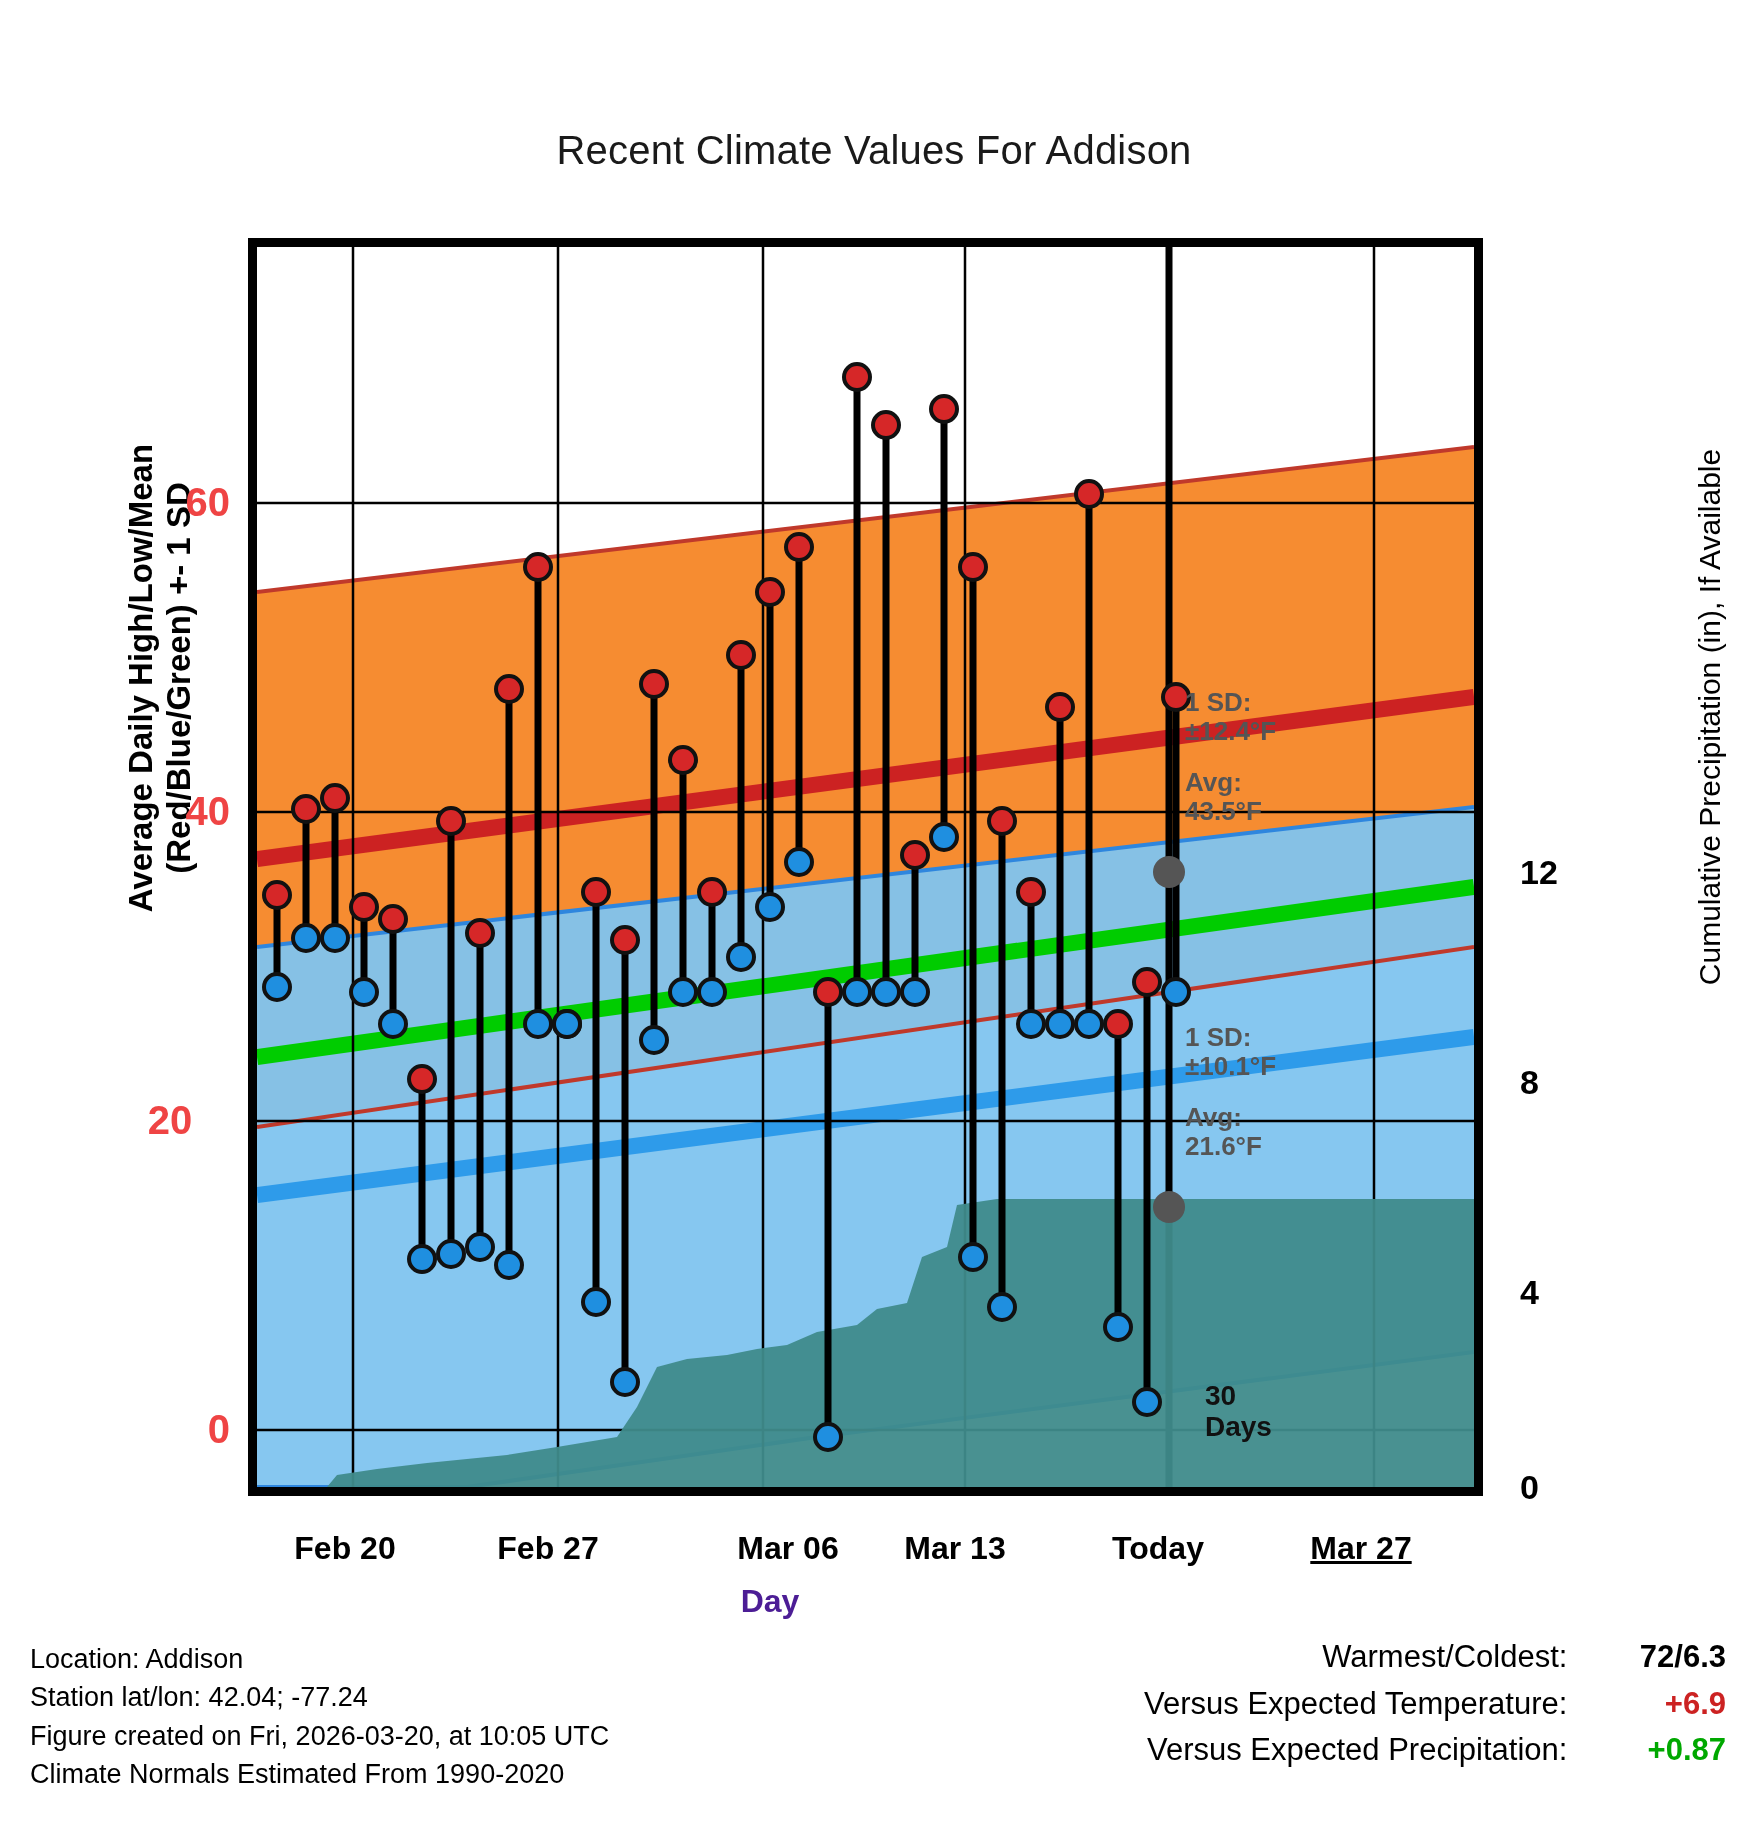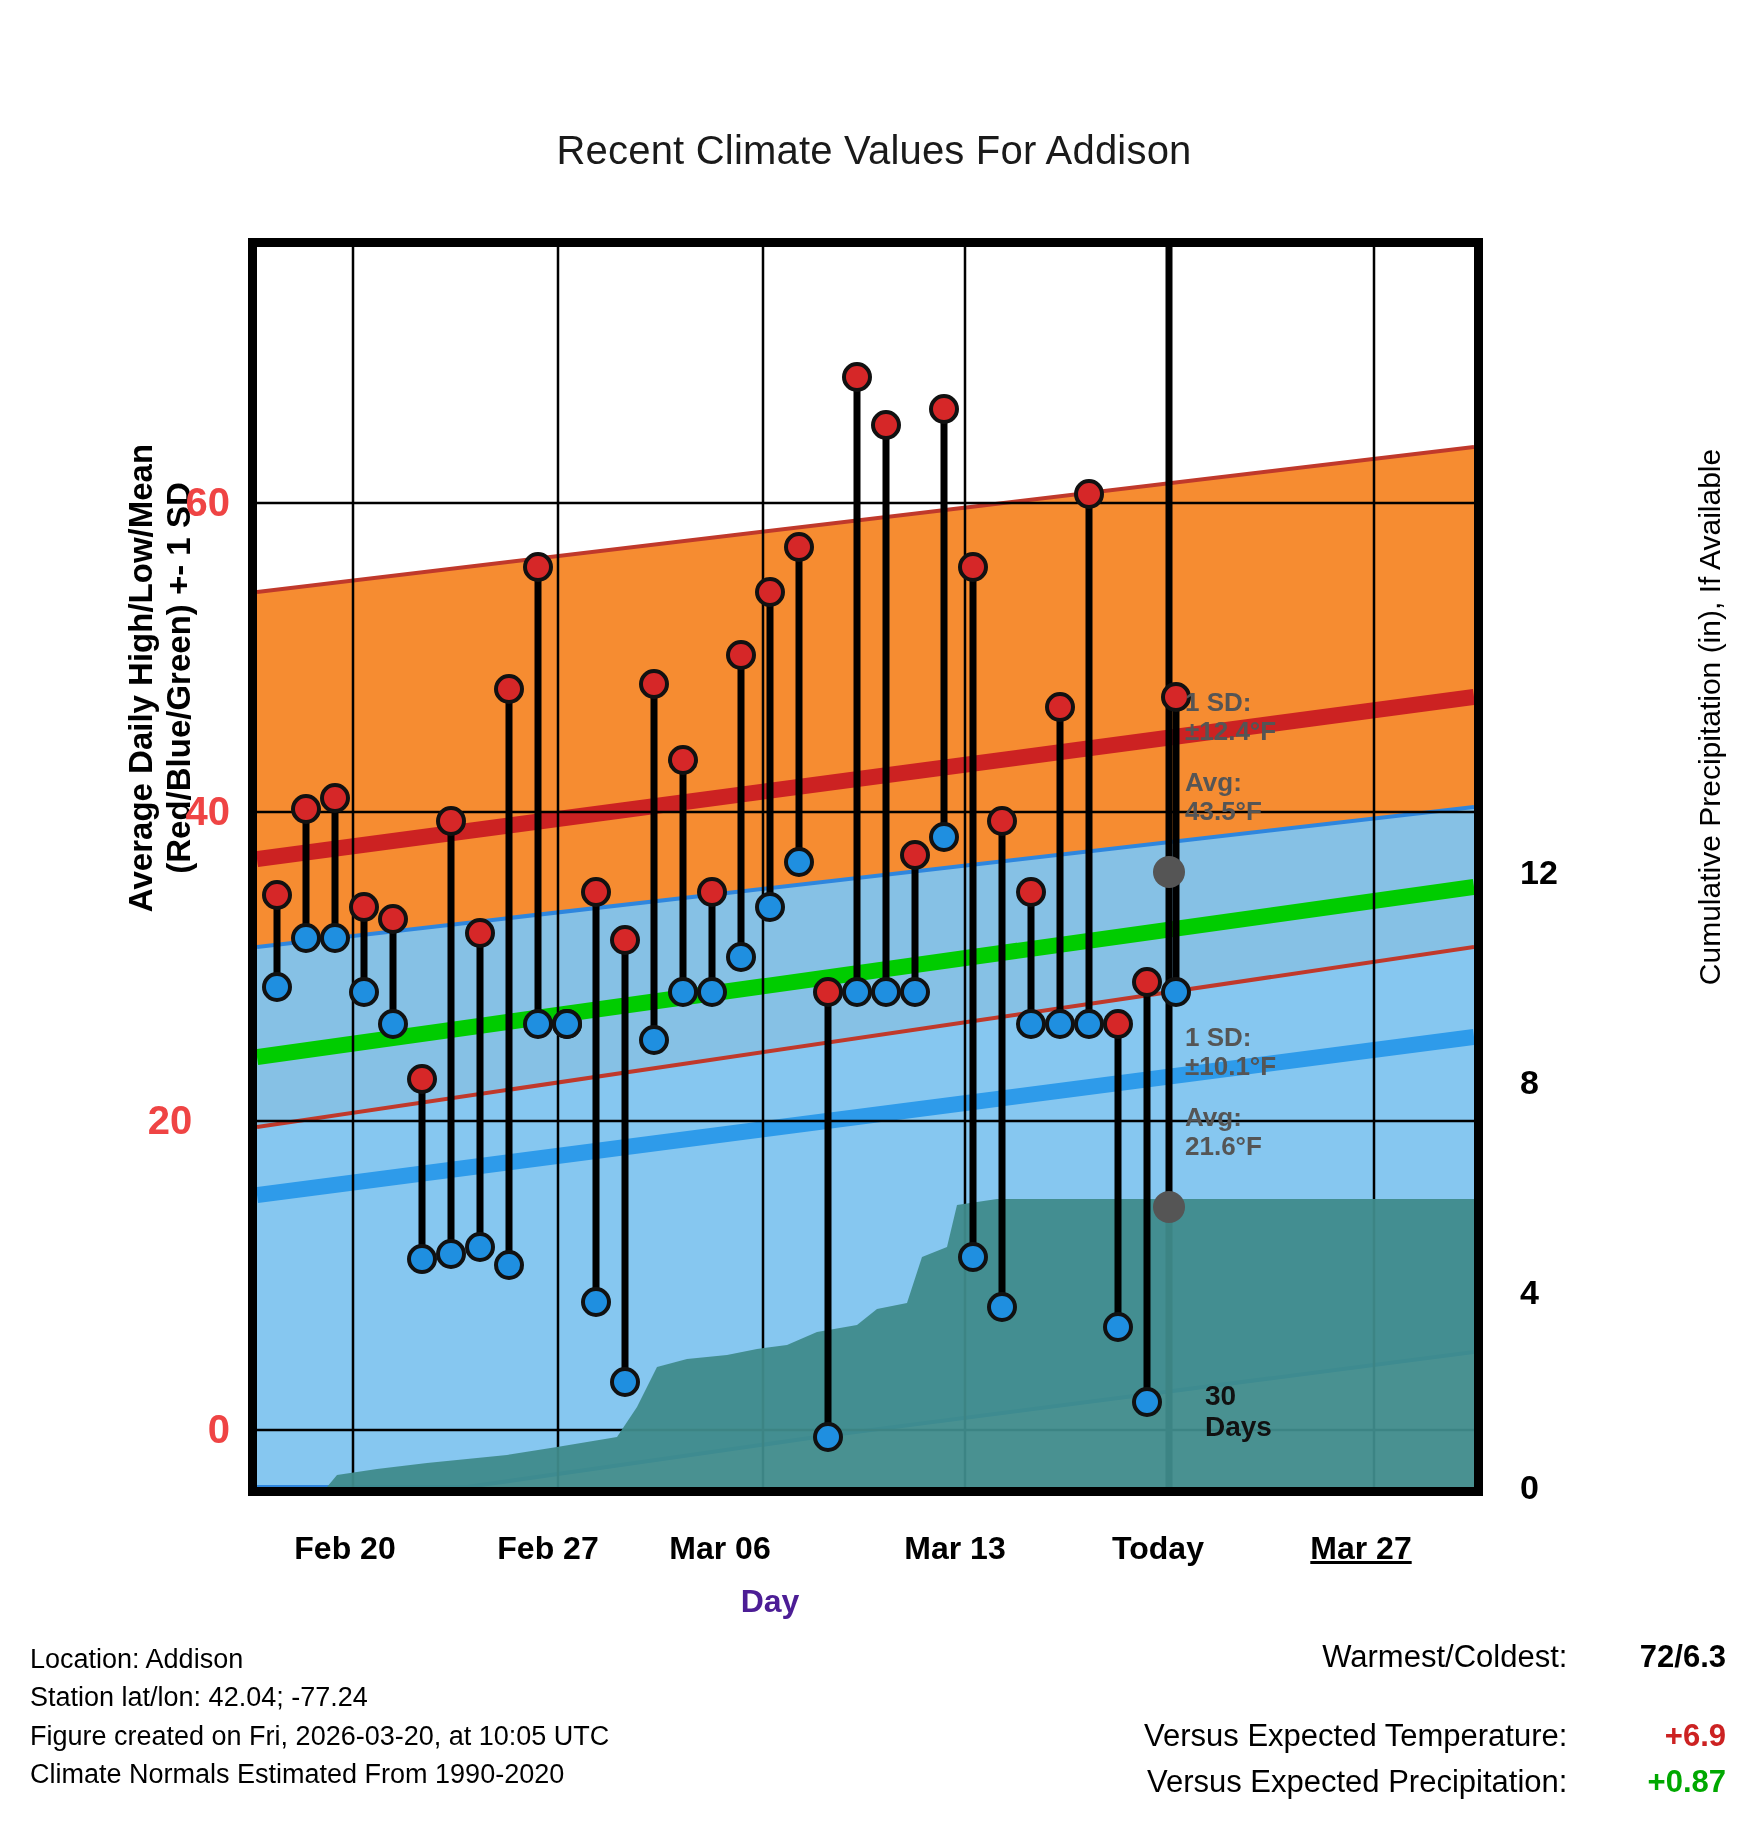--- a/index.html
+++ b/index.html
@@ -13,21 +13,21 @@
   svg{display:block;}
   .tickxlab{position:absolute;font-size:32px;font-weight:bold;color:#000;text-align:center;width:220px;}
   .tickylab{position:absolute;font-size:40px;font-weight:bold;color:#ef4444;text-align:right;width:120px;}
   .tickylabR{position:absolute;font-size:34px;font-weight:bold;color:#000;text-align:left;width:120px;}
   .annot{position:absolute;font-size:26px;font-weight:bold;color:#555;line-height:1.12;}
   .annot30{position:absolute;font-size:28px;font-weight:bold;color:#111;line-height:1.12;}
   .footL{position:absolute;left:30px;top:1640px;font-size:27px;line-height:1.42;color:#000;}
   .footR{position:absolute;right:22px;top:1634px;font-size:31px;line-height:1.5;text-align:right;color:#000;}
   .footR .row{white-space:nowrap;}
   .val{font-weight:bold;display:inline-block;min-width:150px;text-align:right;}
-  .red{color:#cc2222;margin-top:32px;}
+  .red{color:#cc2222;}
   .green{color:#00a800;}
 </style>
 </head>
 <body>
 
 <div class="title">Recent Climate Values For Addison</div>
 
 <div class="ylabel-left">
   <span>Average Daily High/Low/Mean (Red/Blue/Green) +- 1 SD</span>
 </div>
@@ -39,21 +39,21 @@
 <div class="tickylab" style="left:110px;top:1098px;text-align:center;">20</div>
 <div class="tickylab" style="left:110px;top:1407px;">0</div>
 
 <div class="tickylabR" style="left:1520px;top:853px;">12</div>
 <div class="tickylabR" style="left:1520px;top:1063px;">8</div>
 <div class="tickylabR" style="left:1520px;top:1273px;">4</div>
 <div class="tickylabR" style="left:1520px;top:1468px;">0</div>
 
 <div class="tickxlab" style="left:235px;top:1530px;">Feb 20</div>
 <div class="tickxlab" style="left:438px;top:1530px;">Feb 27</div>
-<div class="tickxlab" style="left:610px;top:1530px;text-align:center;">Mar 06</div>
+<div class="tickxlab" style="left:678px;top:1530px;text-align:center;">Mar 06</div>
 <div class="tickxlab" style="left:845px;top:1530px;">Mar 13</div>
 <div class="tickxlab" style="left:1048px;top:1530px;">Today</div>
 <div class="tickxlab" style="left:1251px;top:1530px;text-decoration:underline;">Mar 27</div>
 
 <div class="plot">
   <div class="inner">
     <svg width="1217" height="1240" viewBox="0 0 1217 1240">
 
       <defs></defs>
 

